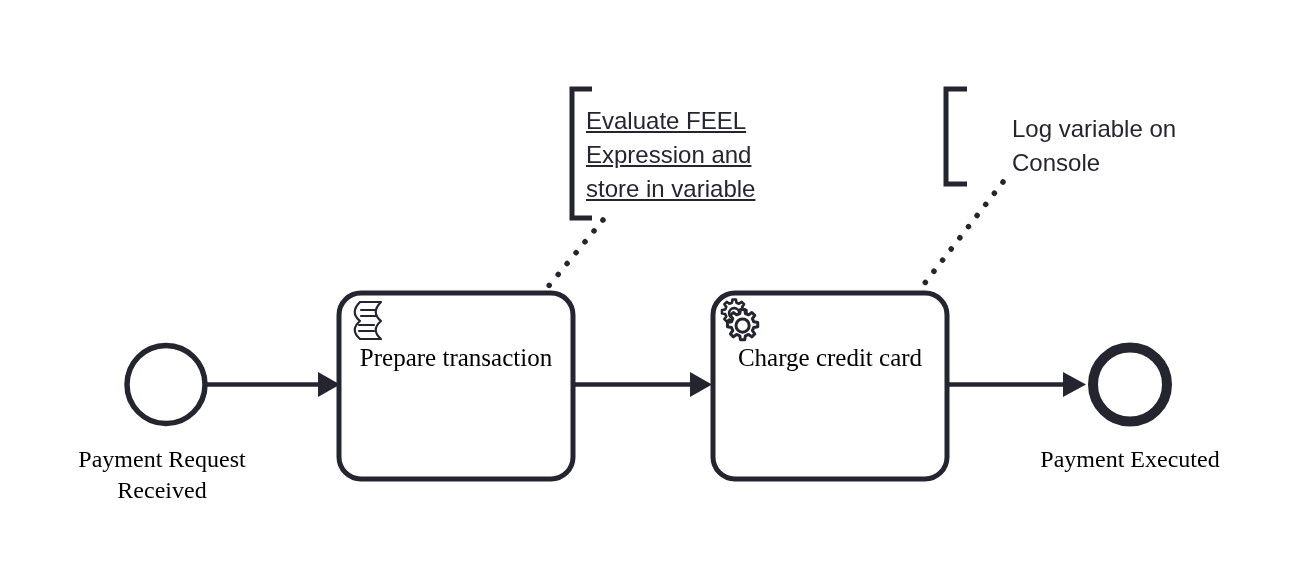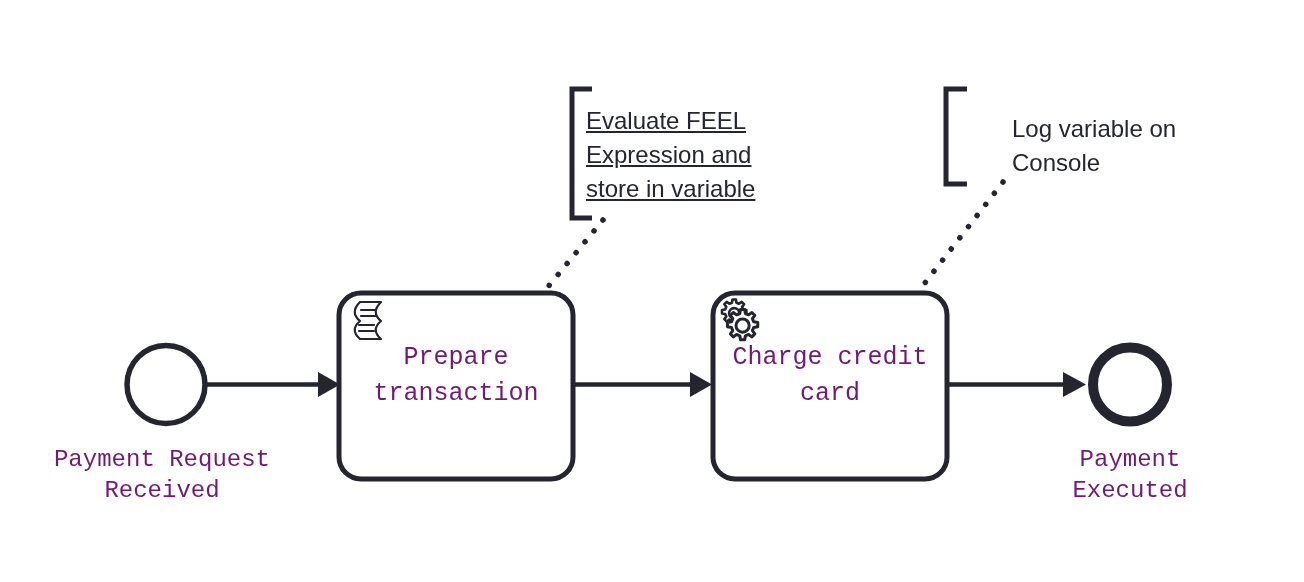--- a/index.html
+++ b/index.html
@@ -19,23 +19,23 @@
   }
   .svg-layer {
     position: absolute;
     left: 0;
     top: 0;
     width: 1304px;
     height: 582px;
   }
   .node-label {
     position: absolute;
-    color: #701a75;
+    color: #000000;
     text-align: center;
-    font-family: Liberation Mono, monospace;
+    font-family: Liberation Serif, serif;
   }
   .event-label {
     font-size: 24px;
     line-height: 31px;
   }
   .task-label {
     font-size: 25px;
     line-height: 36px;
   }
   .annotation-text {

